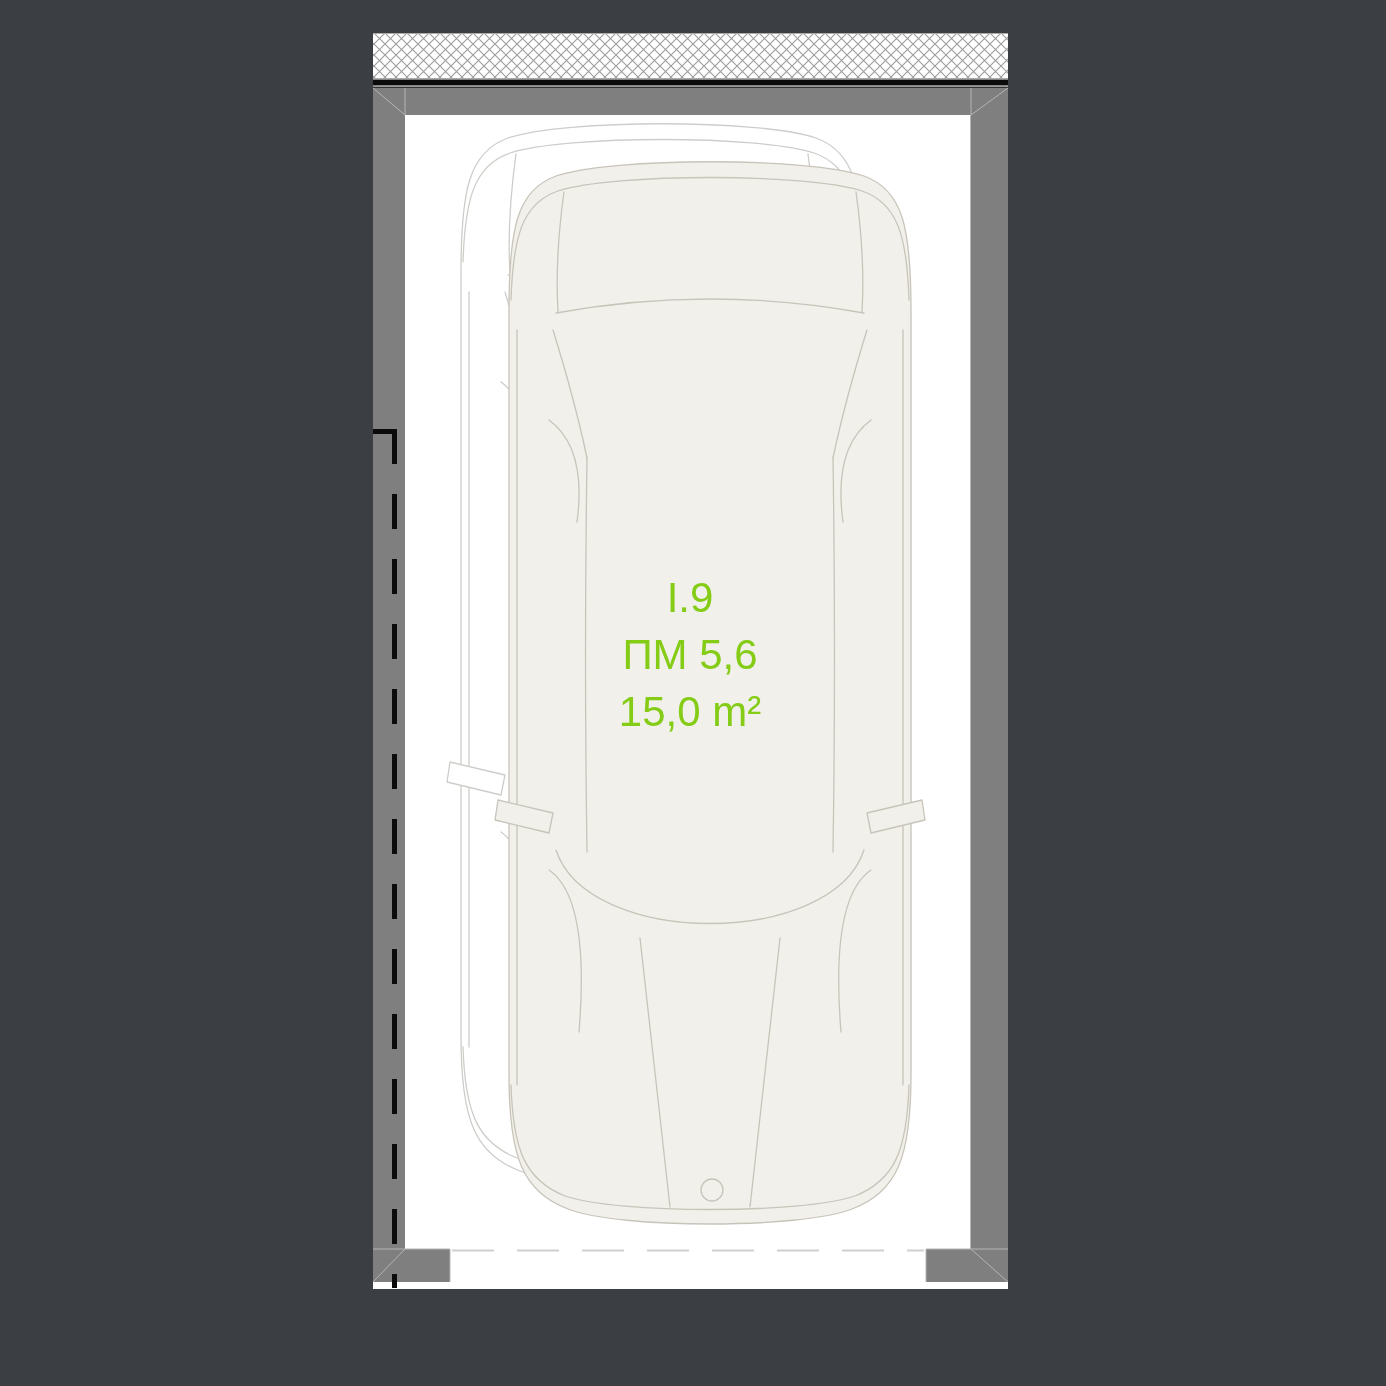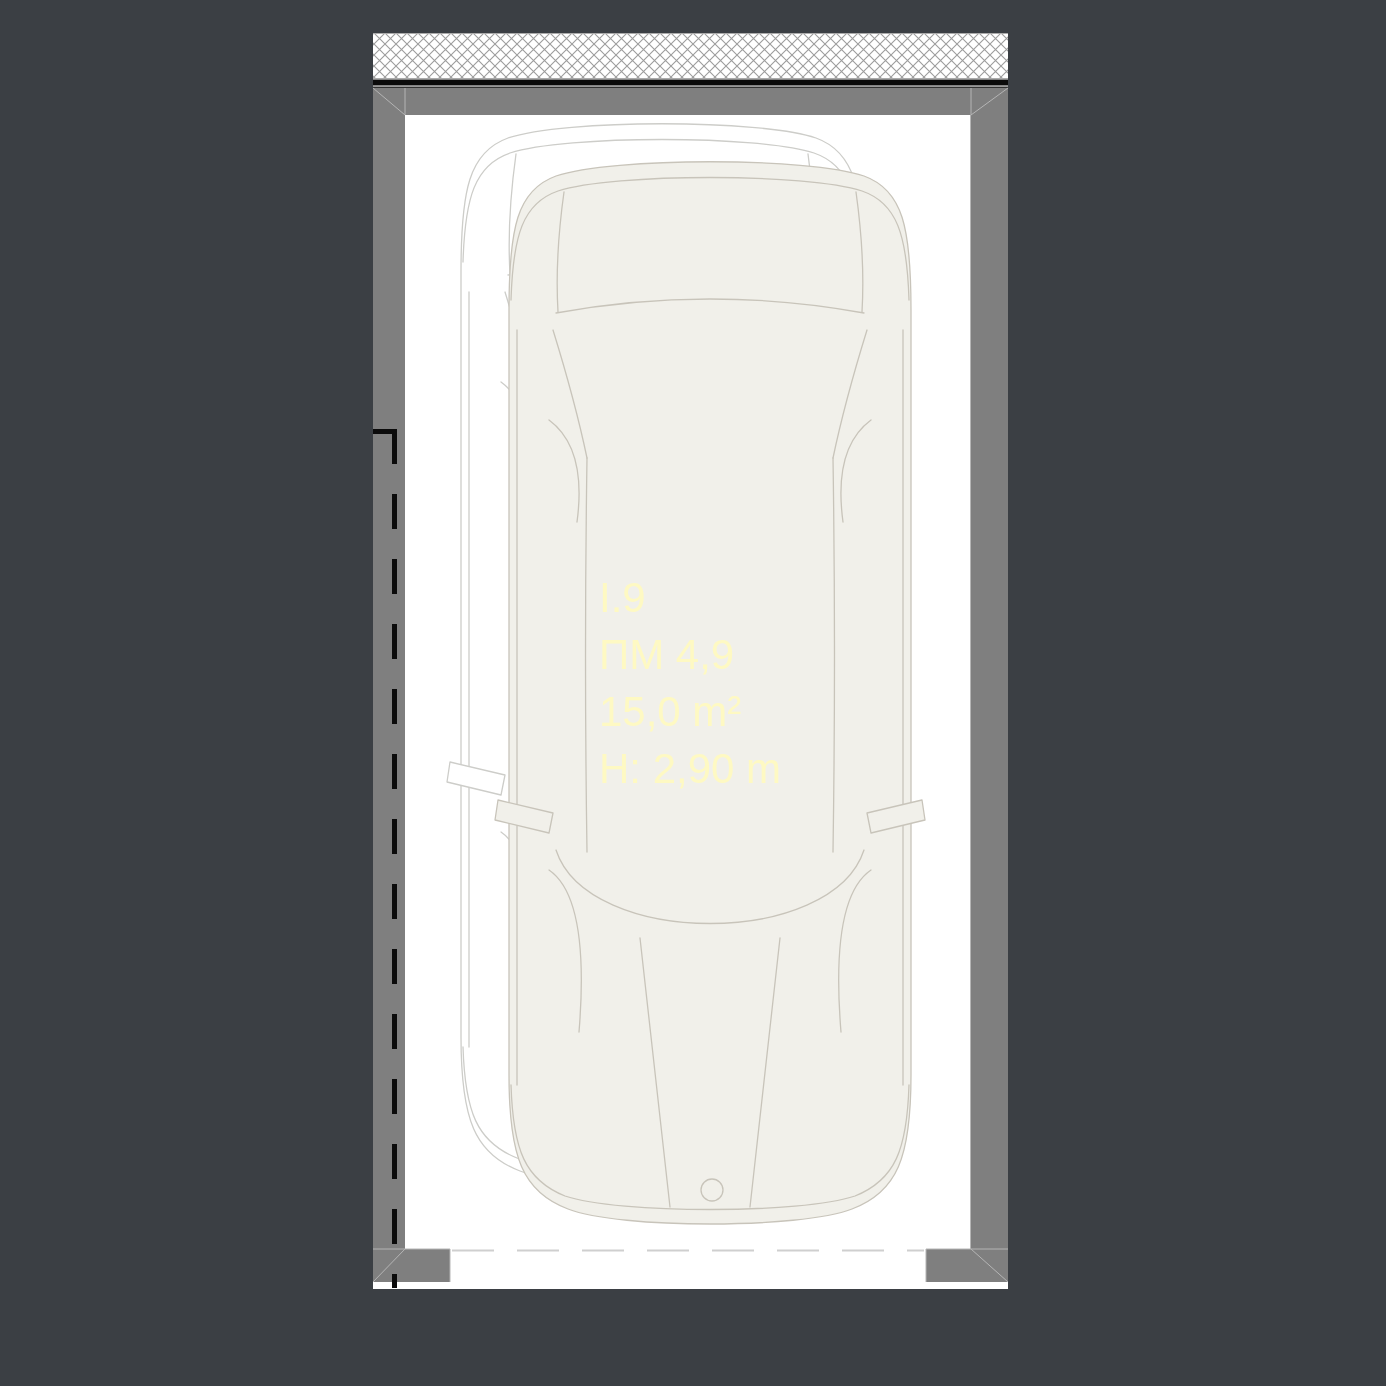--- a/index.html
+++ b/index.html
@@ -3,24 +3,25 @@
 <meta charset="utf-8">
 <style>
   html,body{margin:0;padding:0;background:#3B3F44;}
   body{width:1386px;height:1386px;overflow:hidden;}
   .canvas{position:relative;width:1386px;height:1386px;}
   .canvas svg{position:absolute;left:0;top:0;}
   .plan-labels{
     position:absolute;
     left:690px;top:569px;
     transform:translateX(-50%);
+    text-align:center;
     font-family:"Liberation Sans",sans-serif;
     font-size:42px;
     line-height:57px;
-    color:#fef9c3;
+    color:#84cc16;
     white-space:nowrap;
     pointer-events:none;
   }
 </style>
 </head>
 <body>
 
 <div class="canvas">
 
   <svg width="1386" height="1386" viewBox="0 0 1386 1386" xmlns="http://www.w3.org/2000/svg">
@@ -80,18 +81,17 @@
     <use href="#car-block" xlink:href="#car-block" transform="translate(-48,-38)" stroke="#CDCDC9" fill="#FFFFFF"></use>
 
     <use href="#car-block" xlink:href="#car-block" stroke="#C8C4BA" fill="#F1F0EA"></use>
 
     <path d="M373 431.5 H394.5" stroke-width="5" fill="none" stroke="#0B0B0B"></path>
     <path d="M394.5 429 V1288" stroke-width="5" fill="none" stroke-dasharray="35 30" stroke="#0B0B0B"></path>
   </svg>
 
   <div class="plan-labels">
     <div>I.9</div>
-    <div>ПМ 4,9</div>
+    <div>ПМ 5,6</div>
     <div>15,0 m²</div>
-    <div>H: 2,90 m</div>
   </div>
 
 </div>
 
 </body></html>

